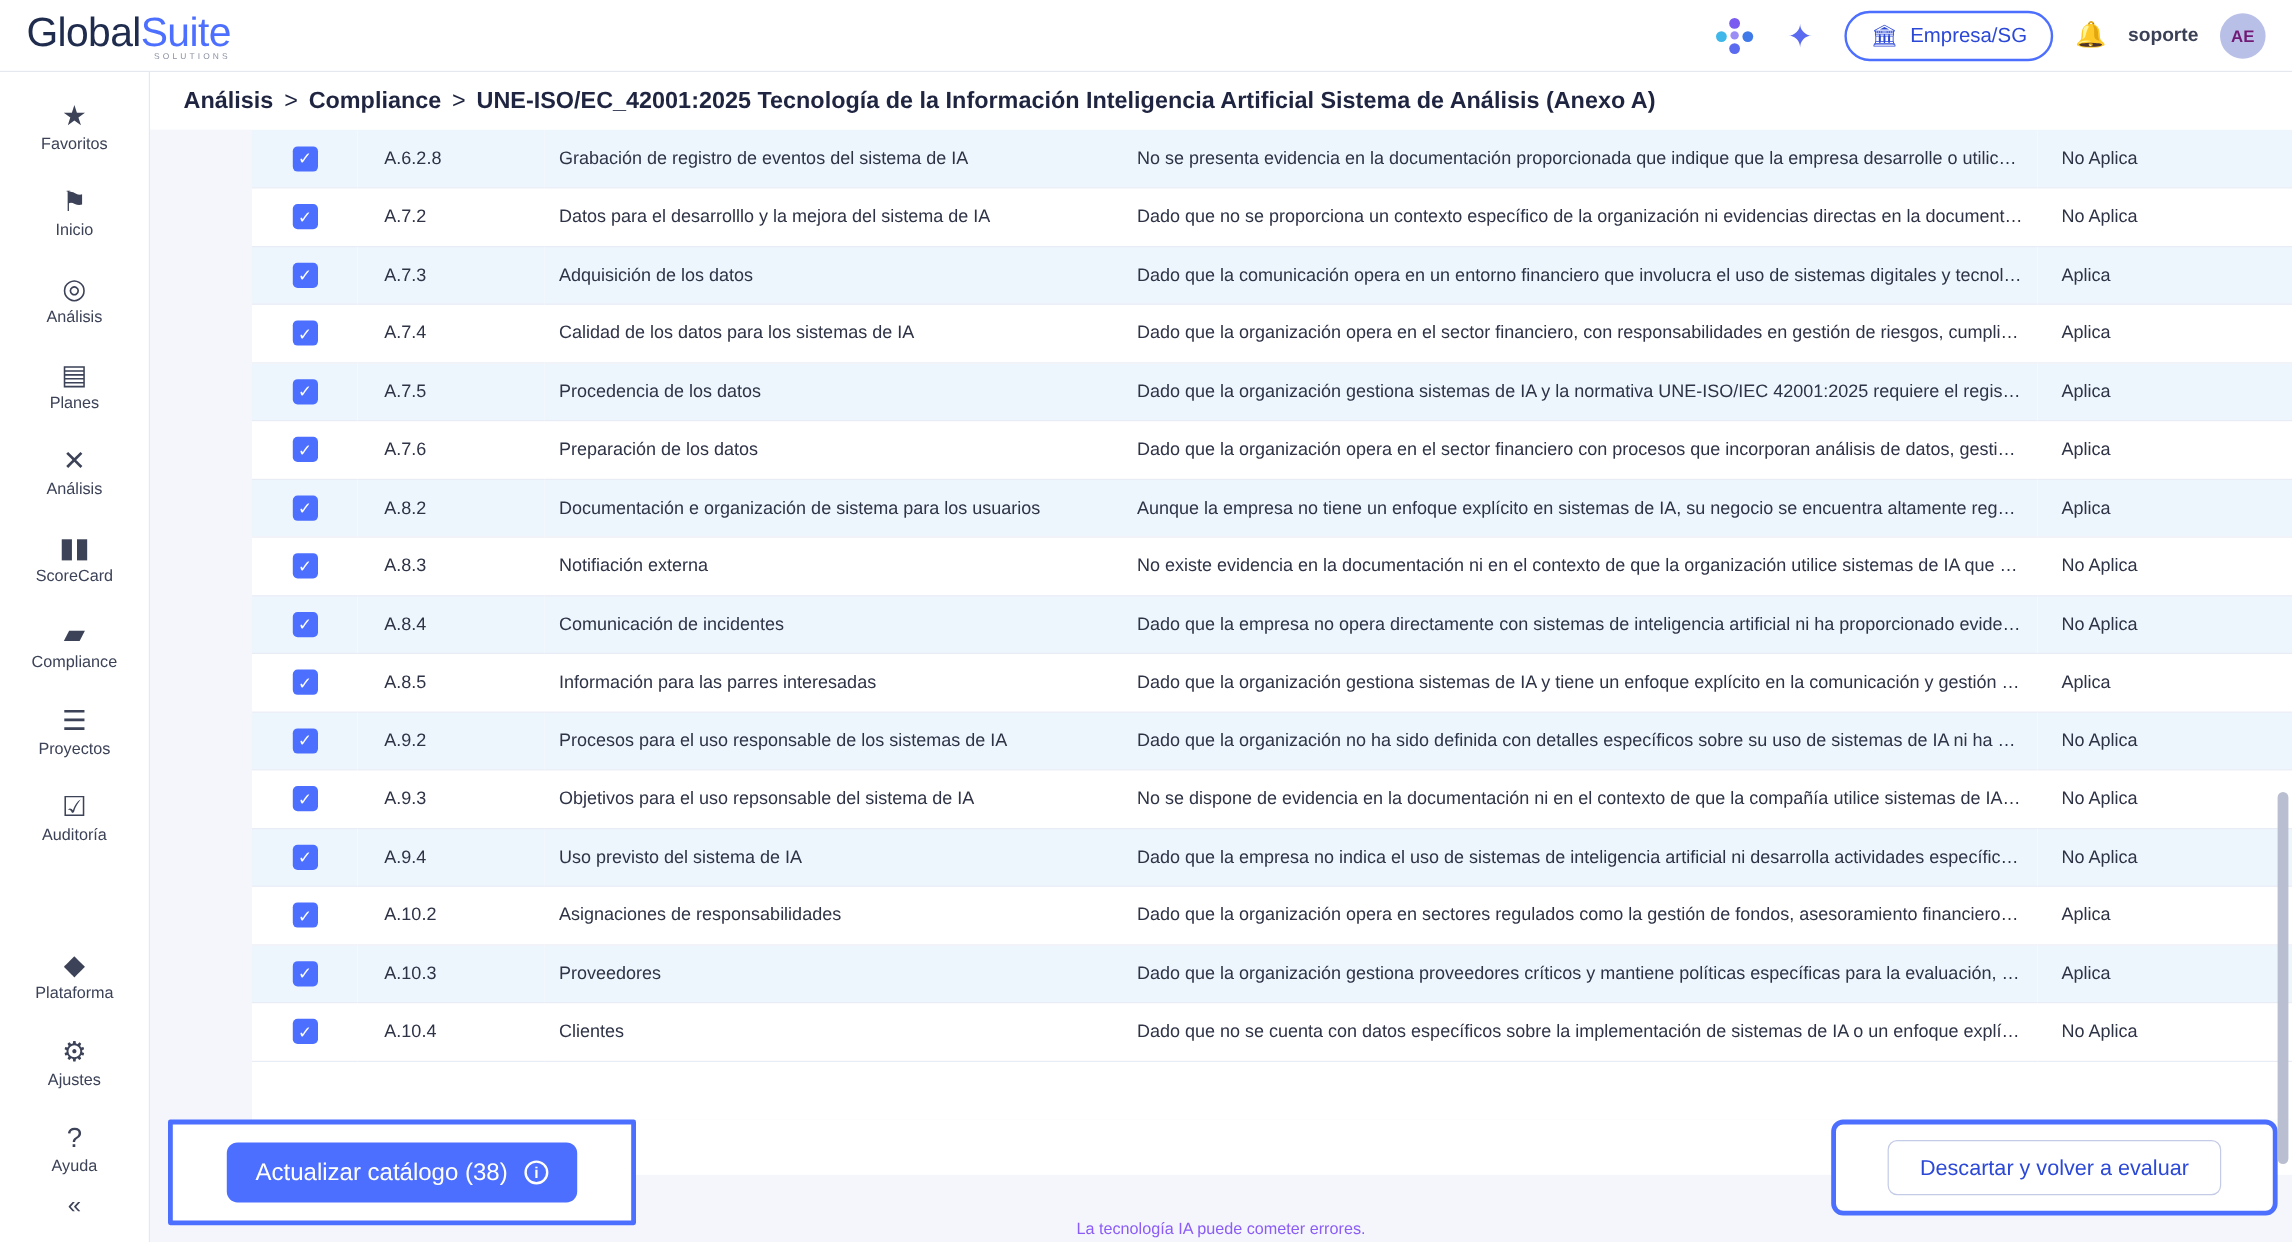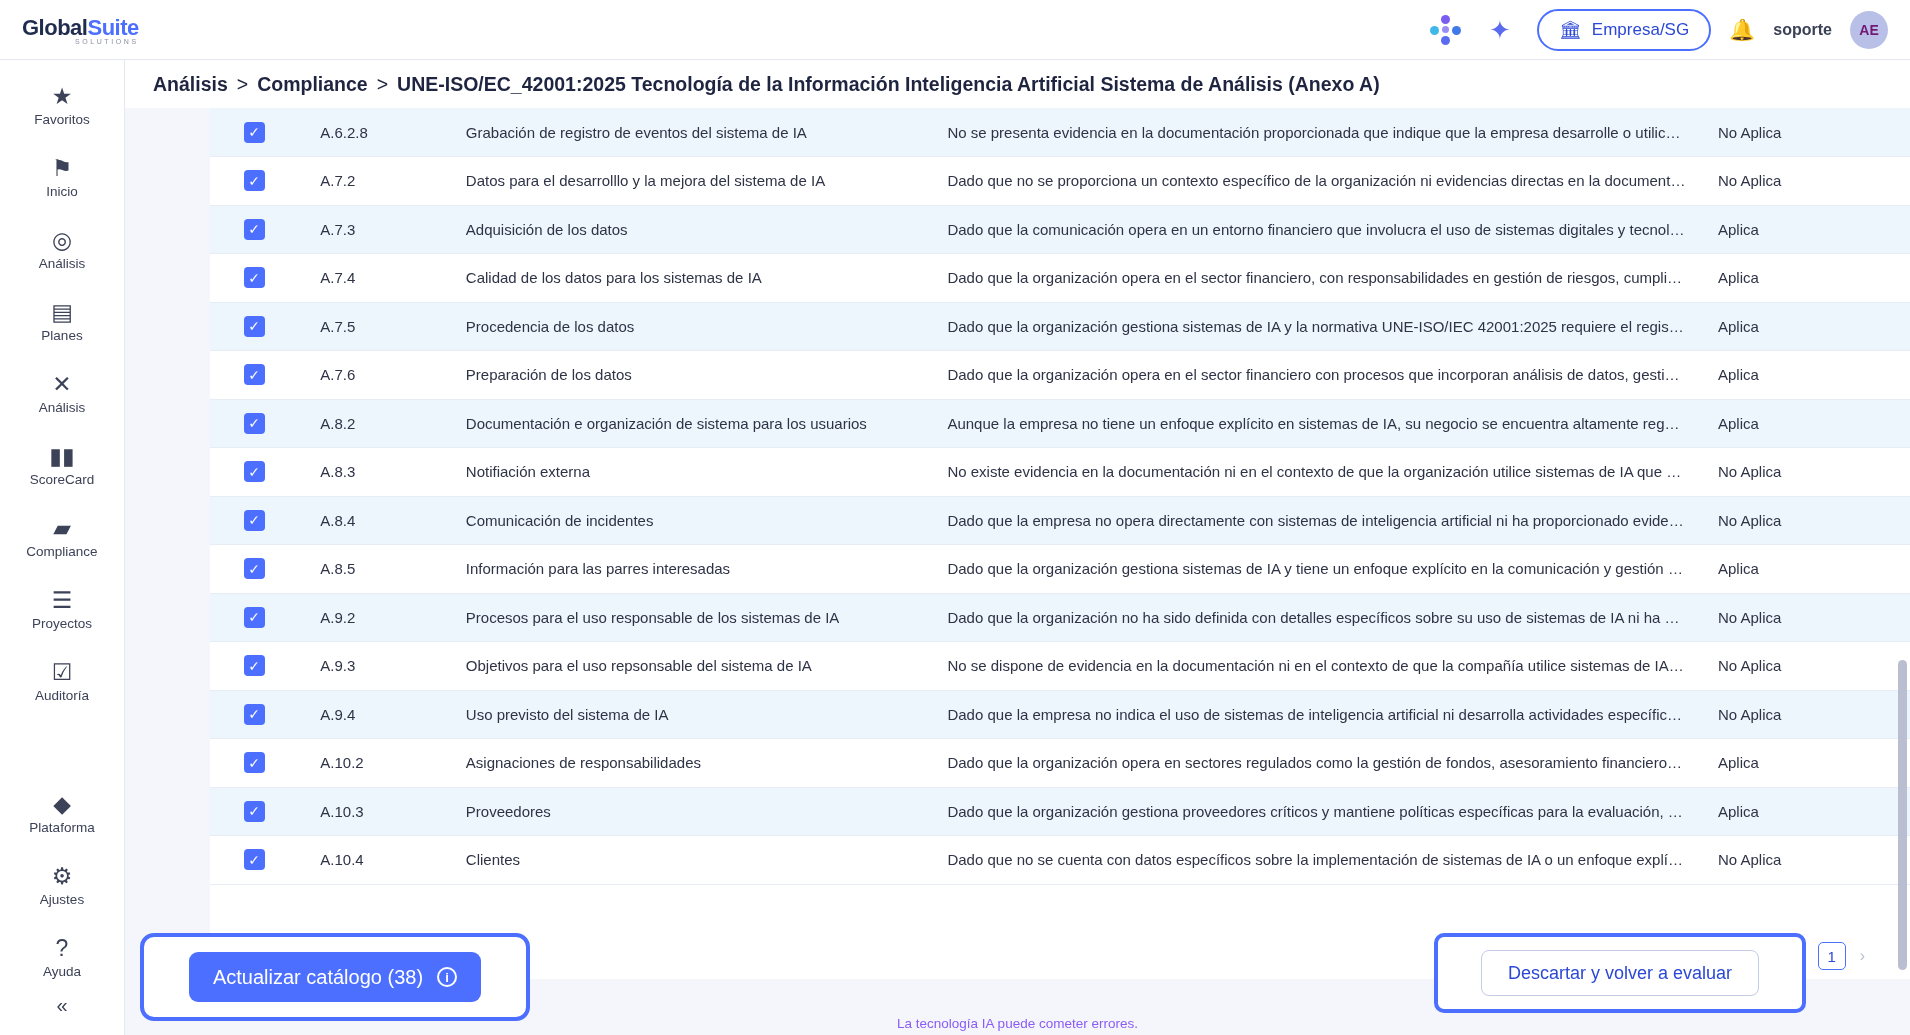--- a/index.html
+++ b/index.html
@@ -12,21 +12,21 @@
   
   .topbar {
     position: absolute; top: 0; left: 0; width: 1910px; height: 60px;
     background: #ffffff; border-bottom: 1px solid #e6e8ef;
     display: flex; align-items: center;
     z-index: 20;
   }
   .logo-wrap {
     width: 125px; height: 60px; display: flex; align-items: center; justify-content: center;
   }
-  .logo-text { font-size: 22px; font-weight: bold; letter-spacing: -.5px; }
+  .logo-text { font-size: 34px; font-weight: normal; letter-spacing: -.5px; }
   .logo-global { color: #1f2c4d; }
   .logo-suite { color: #4c6fff; }
   .logo-sub { font-size: 7px; letter-spacing: 2.6px; color: #8a90a2; margin-top: -3px; text-align: right;}
   .topbar-right {
     margin-left: auto; display: flex; align-items: center; gap: 18px; padding-right: 22px;
   }
   .ai-icon { width: 34px; height: 30px; position: relative; }
   .dot { position: absolute; border-radius: 50%; }
   .sparkle-btn {
     width: 38px; height: 34px; display: flex; align-items: center; justify-content: center;
@@ -103,33 +103,33 @@
   .pager { margin-left: auto; display: flex; align-items: center; gap: 14px; padding-right: 45px; }
   .pager .range { font-size: 15px; color: #3b4157; }
   .pg-arrow { color: #b9bfd0; font-size: 16px; }
   .pg-num {
     width: 28px; height: 28px; border: 1px solid #4c6fff; border-radius: 5px;
     color: #2b48d6; font-size: 15px; display: flex; align-items: center; justify-content: center;
   }
   
   .hl-left {
     position: absolute; left: 140px; top: 933px; width: 390px; height: 88px;
-    border: 4px solid #4c6fff; border-radius: 14px;
+    border: 4px solid #4c6fff; border-radius: 2px;
     display: flex; align-items: center; justify-content: center; background: #ffffff;
   }
   .btn-primary {
     background: #4c6fff; color: #ffffff; border: none; border-radius: 9px;
     height: 50px; padding: 0 24px; font-size: 20px; display: flex; align-items: center; gap: 14px;
   }
   .info-circle {
     width: 20px; height: 20px; border-radius: 50%; border: 2px solid #ffffff;
     display: inline-flex; align-items: center; justify-content: center; font-size: 13px; font-weight: bold;
   }
   .hl-right {
-    position: absolute; left: 1434px; top: 933px; width: 372px; height: 80px;
+    position: absolute; left: 1526px; top: 933px; width: 372px; height: 80px;
     border: 4px solid #4c6fff; border-radius: 10px; background: #ffffff;
     display: flex; align-items: center; justify-content: center;
   }
   .btn-outline {
     border: 1px solid #c4cbe6; border-radius: 8px; background: #ffffff;
     color: #2b48d6; font-size: 18px; height: 46px; padding: 0 26px;
     display: flex; align-items: center;
   }
   .ai-note2 {
     position: absolute; top: 1016px; left: 125px; width: 1785px;

